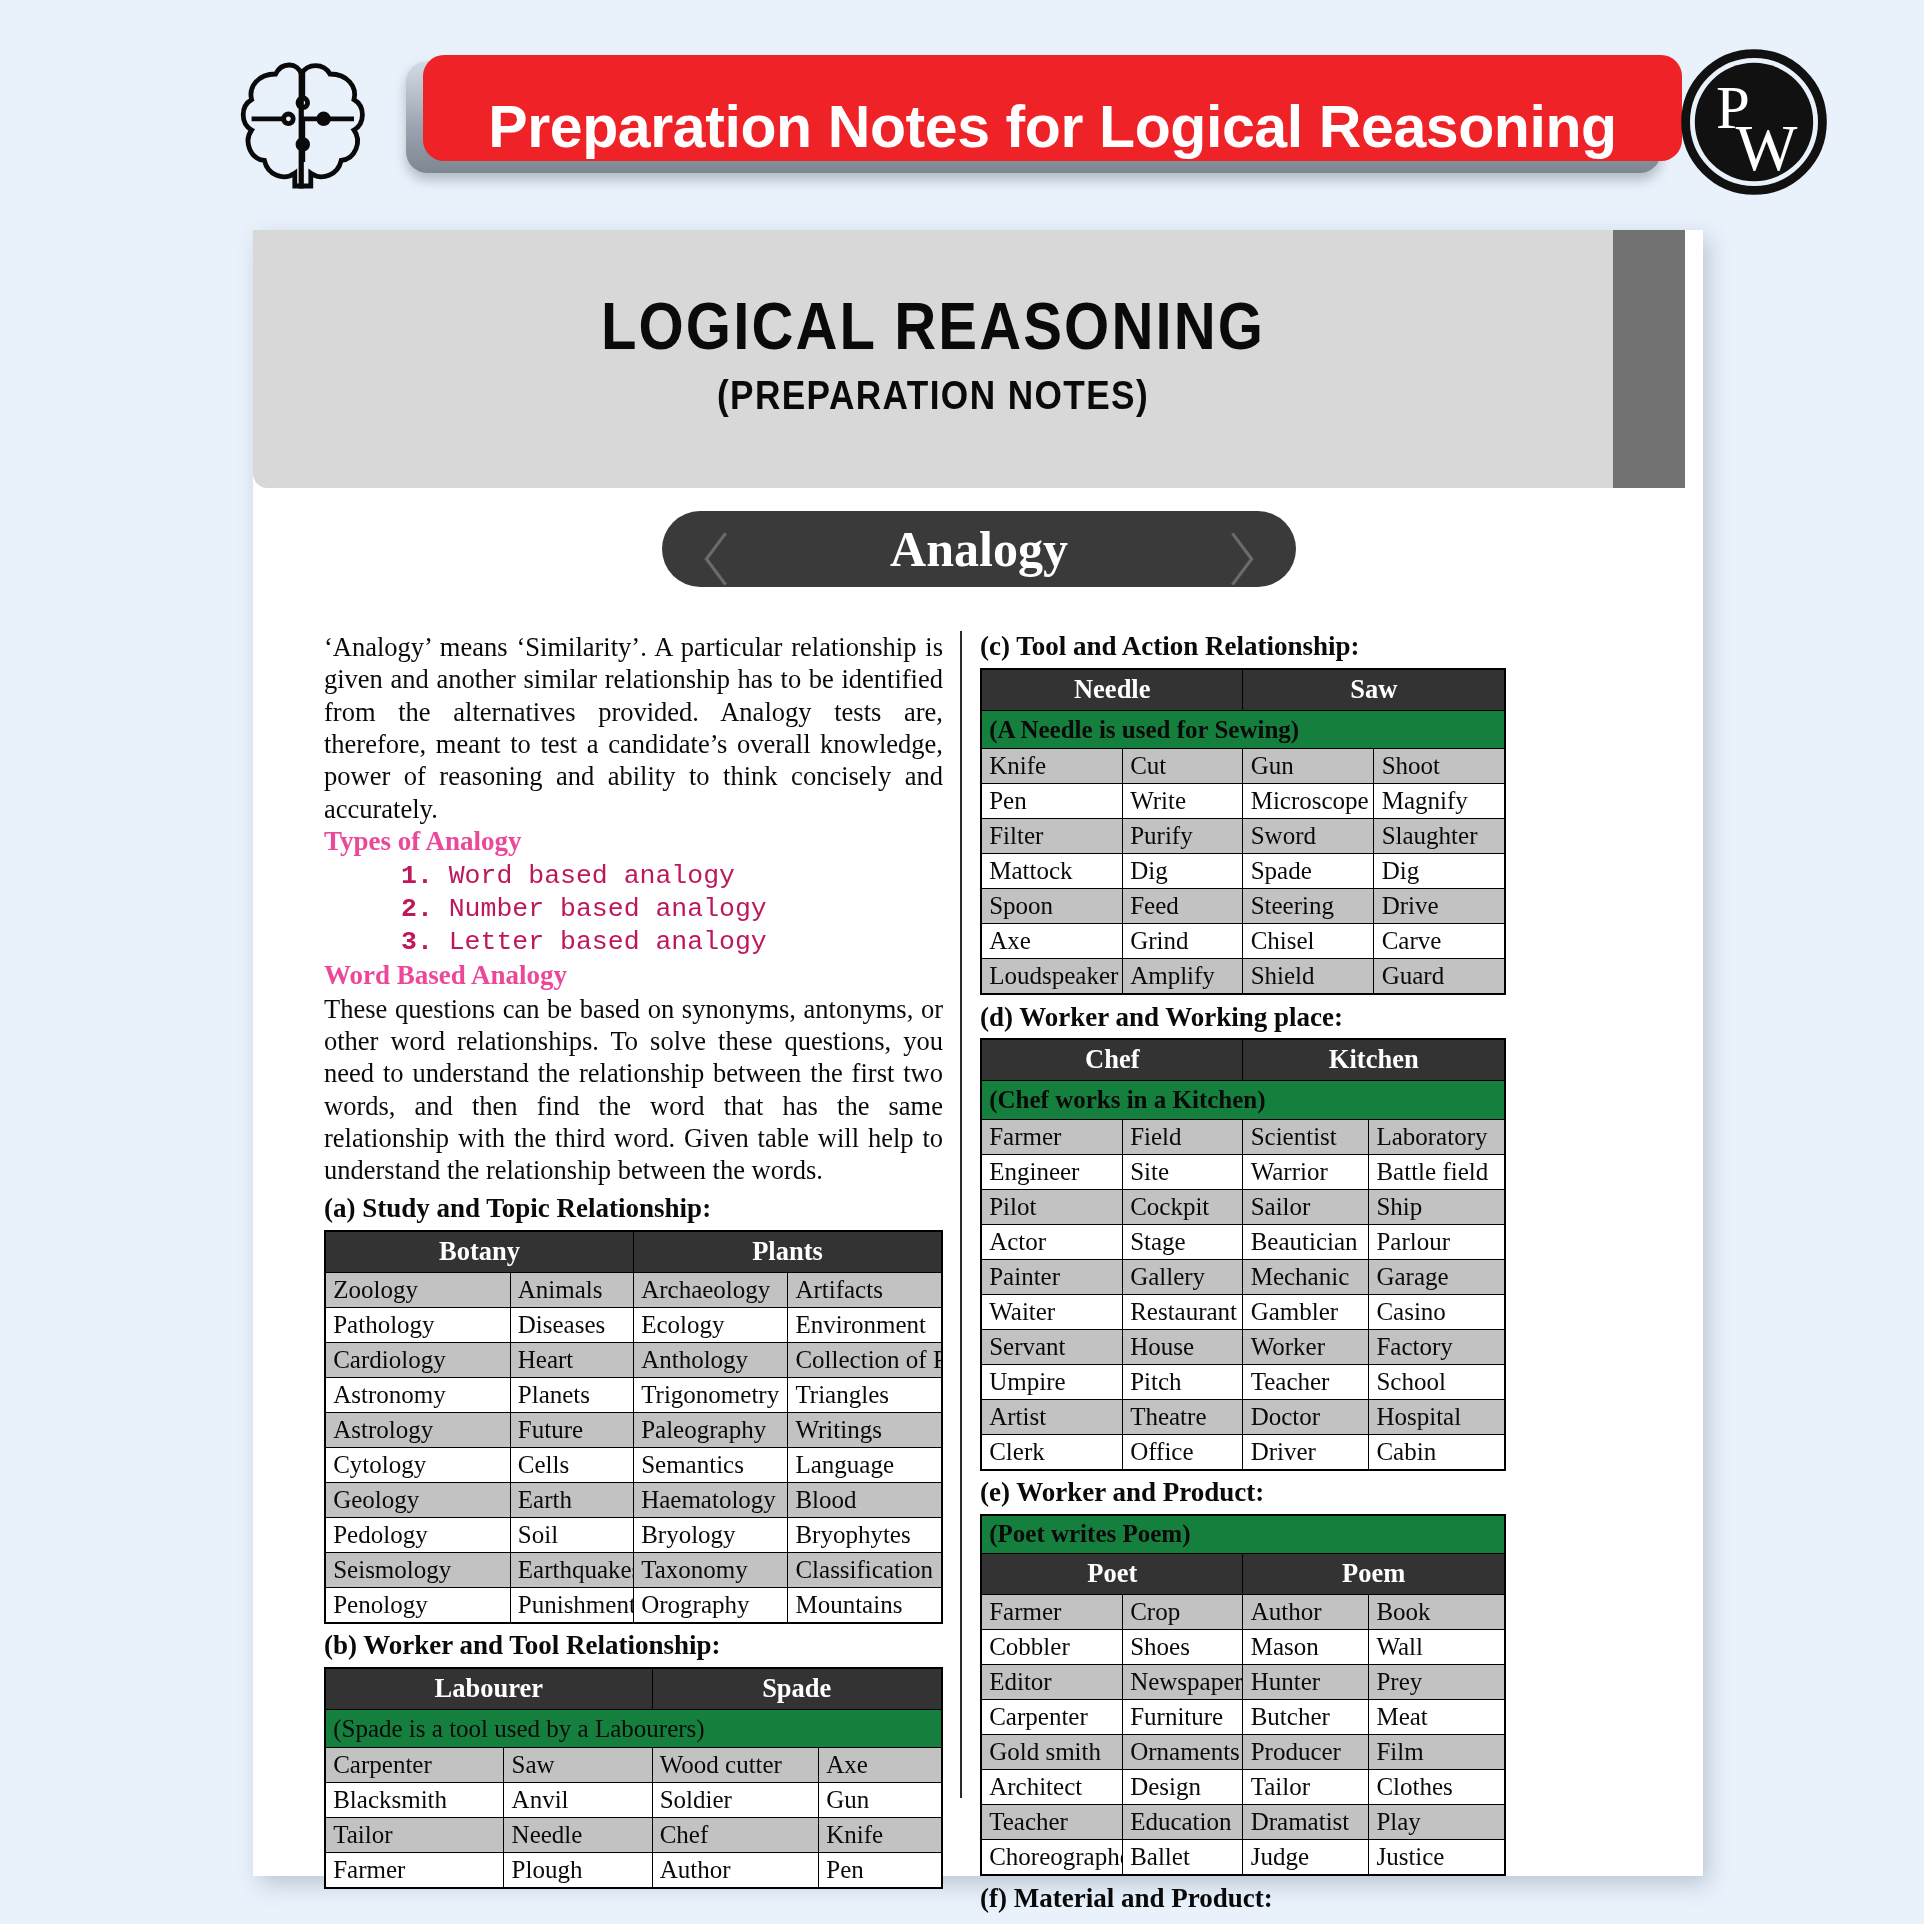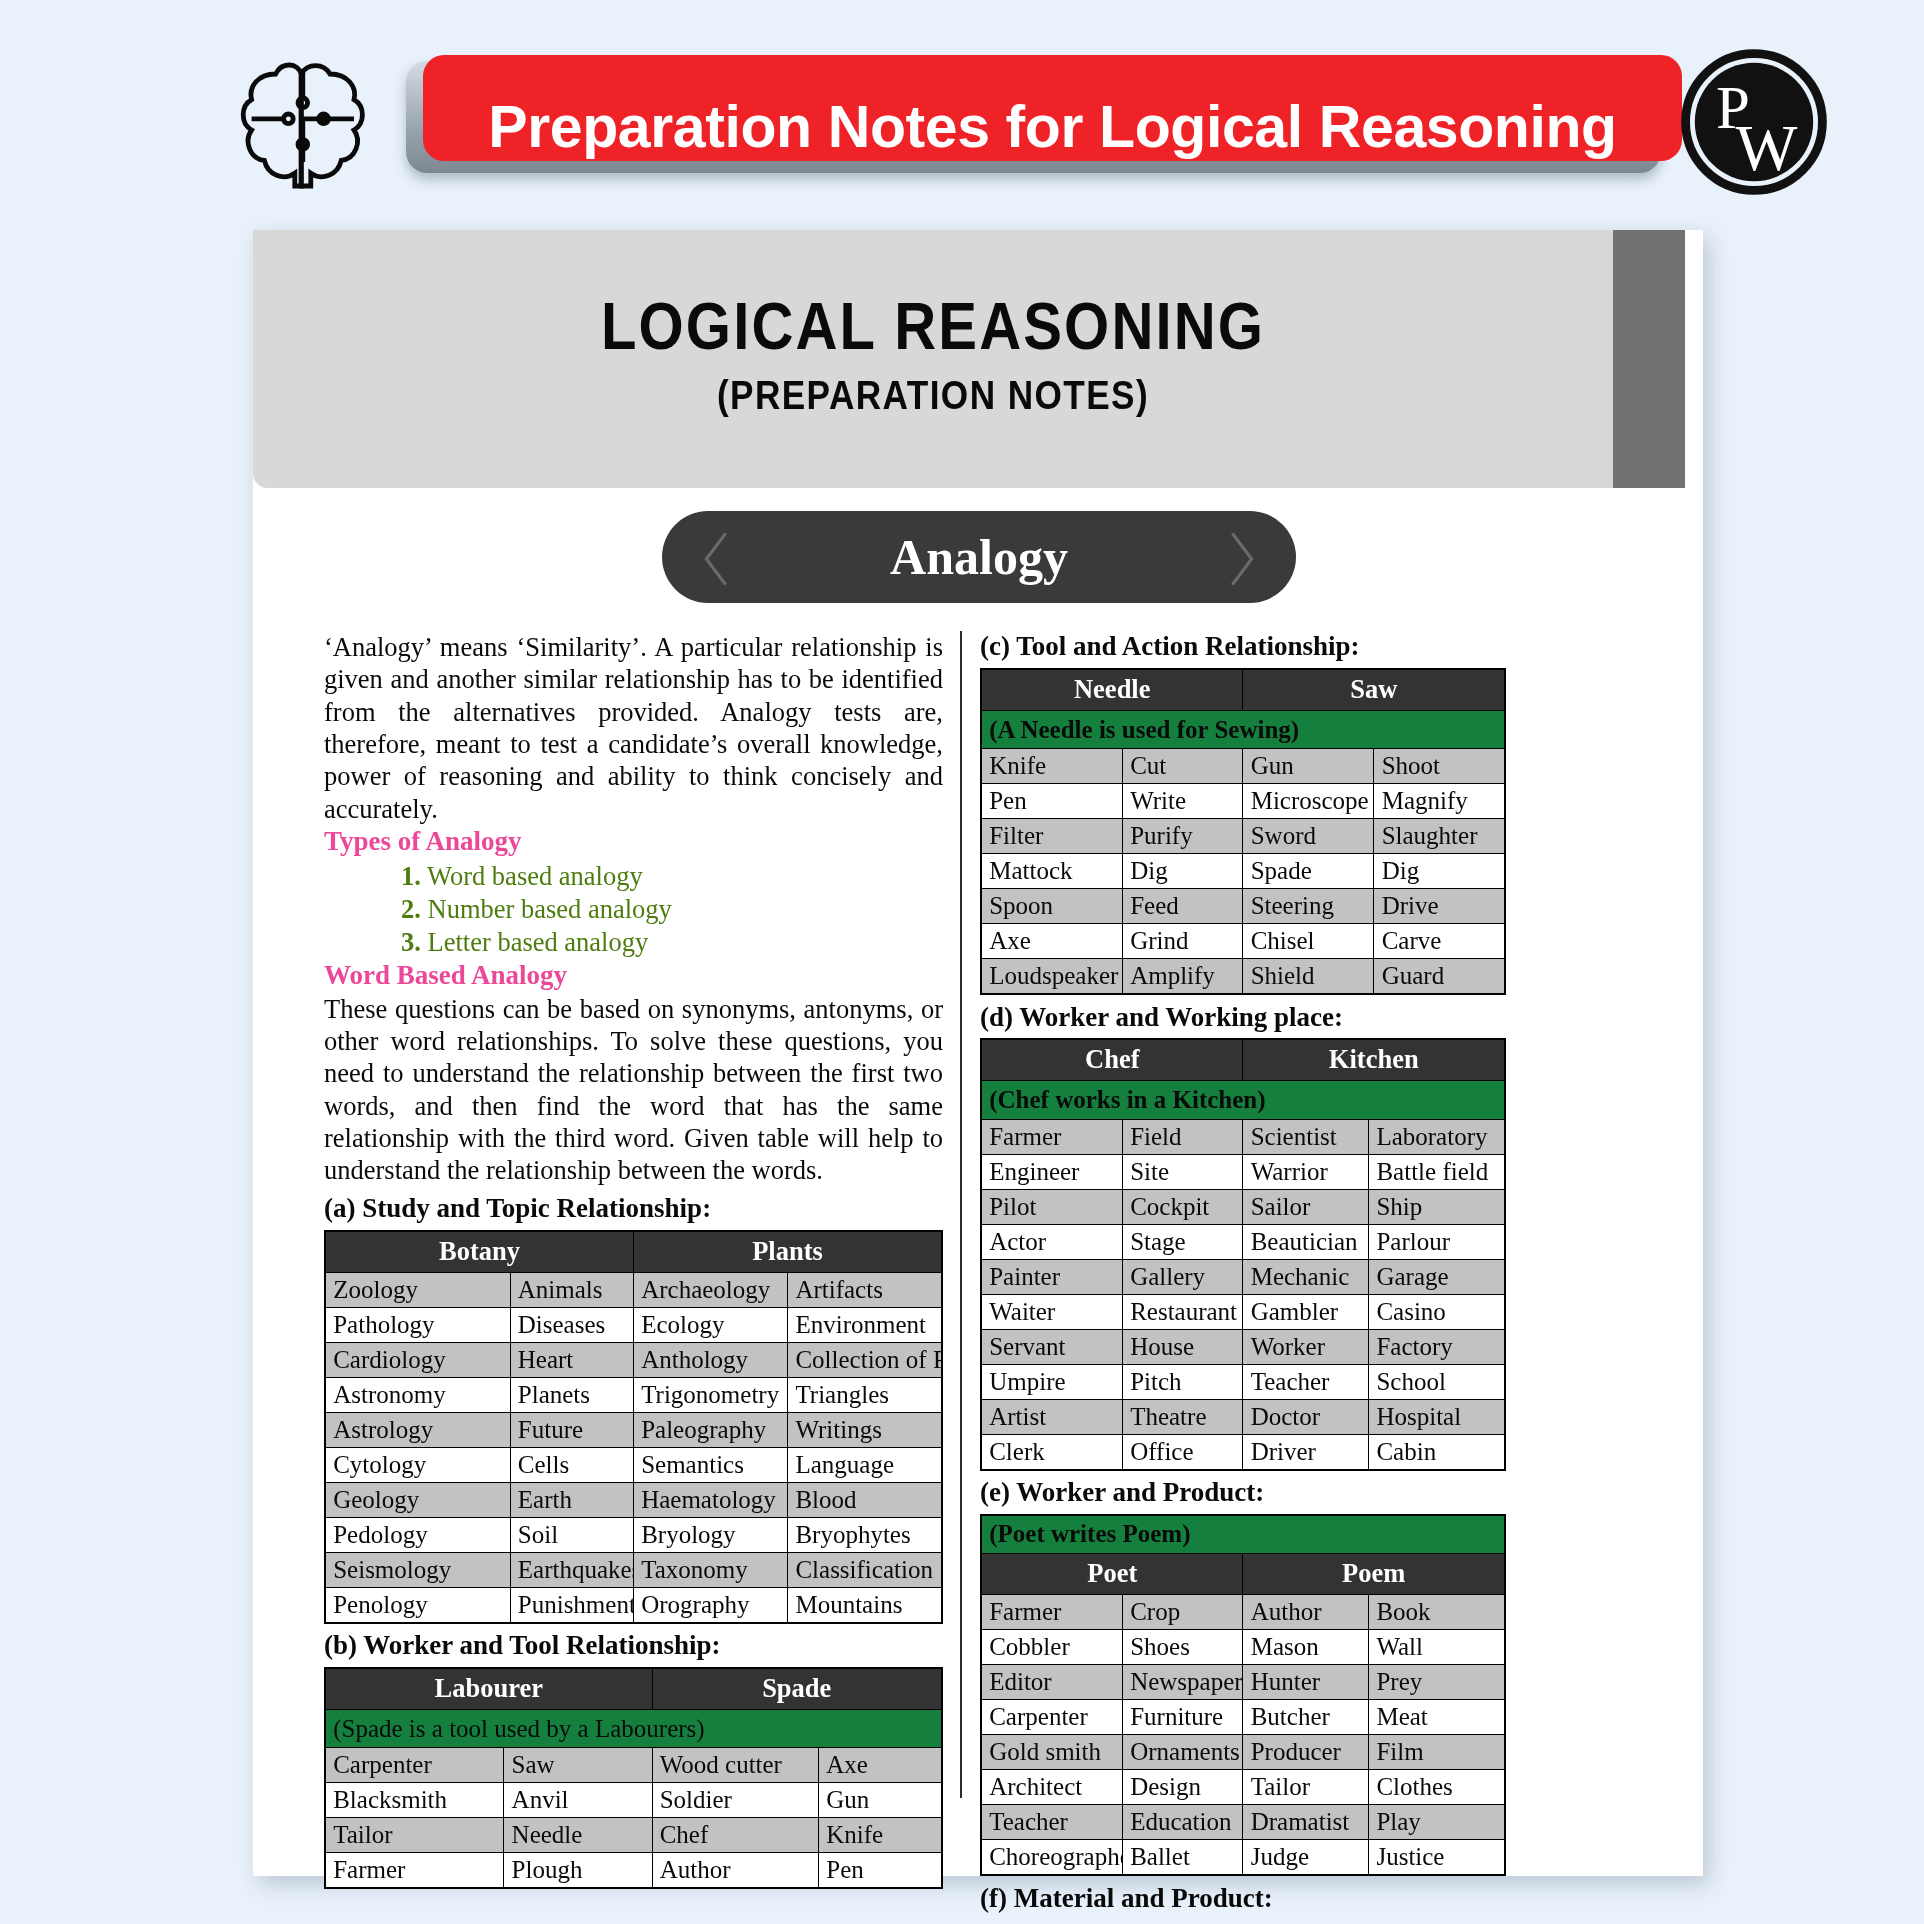--- a/index.html
+++ b/index.html
@@ -102,21 +102,21 @@
     font-size: 40px;
     letter-spacing: 1.6px;
     color: #0a0a0a;
     transform: scaleX(0.88);
   }
 
   
   #analogy-banner {
     position: absolute;
     left: 409px; top: 281px;
-    width: 634px; height: 92px;
+    width: 634px; height: 76px;
     background: #3a3a3a;
     border-radius: 48px;
     display: flex;
     align-items: center;
     justify-content: center;
   }
   #analogy-banner-text {
     color: #ffffff;
     font-family: "Liberation Serif", serif;
     font-weight: bold;
@@ -165,21 +165,21 @@
     font-size: 27px;
     font-weight: bold;
     color: #ec4899;
     line-height: 1.25;
   }
   ol.types {
     margin: 1.6px 0 0 77px;
     font-size: 26.5px;
     line-height: 1.24;
   }
-  ol.types li { list-style: none; color: #4d7c0f; }
+  ol.types li { list-style: none; color: #be185d; font-family: Liberation Mono, monospace; }
   ol.types li b { font-weight: bold; }
   h4.tbl-caption {
     font-size: 27px;
     font-weight: bold;
     color: #0a0a0a;
     margin: 6.4px 0 5.6px 0;
   }
 
   
   table.rel {

